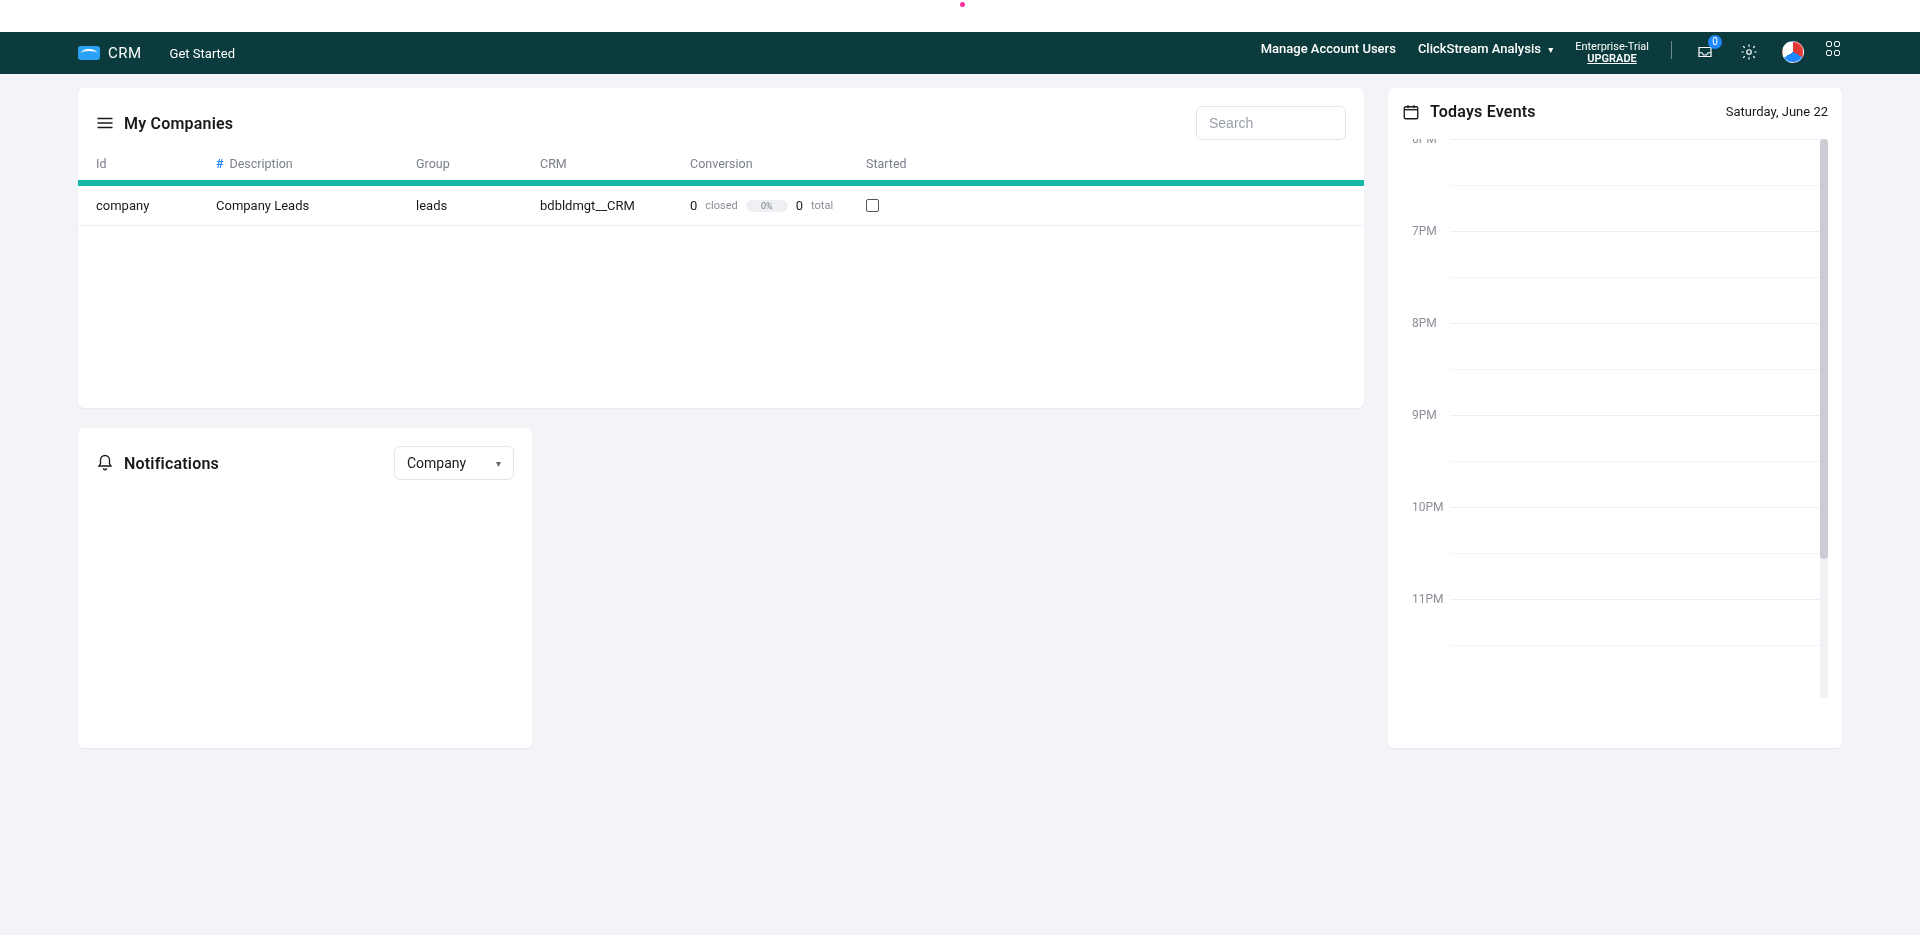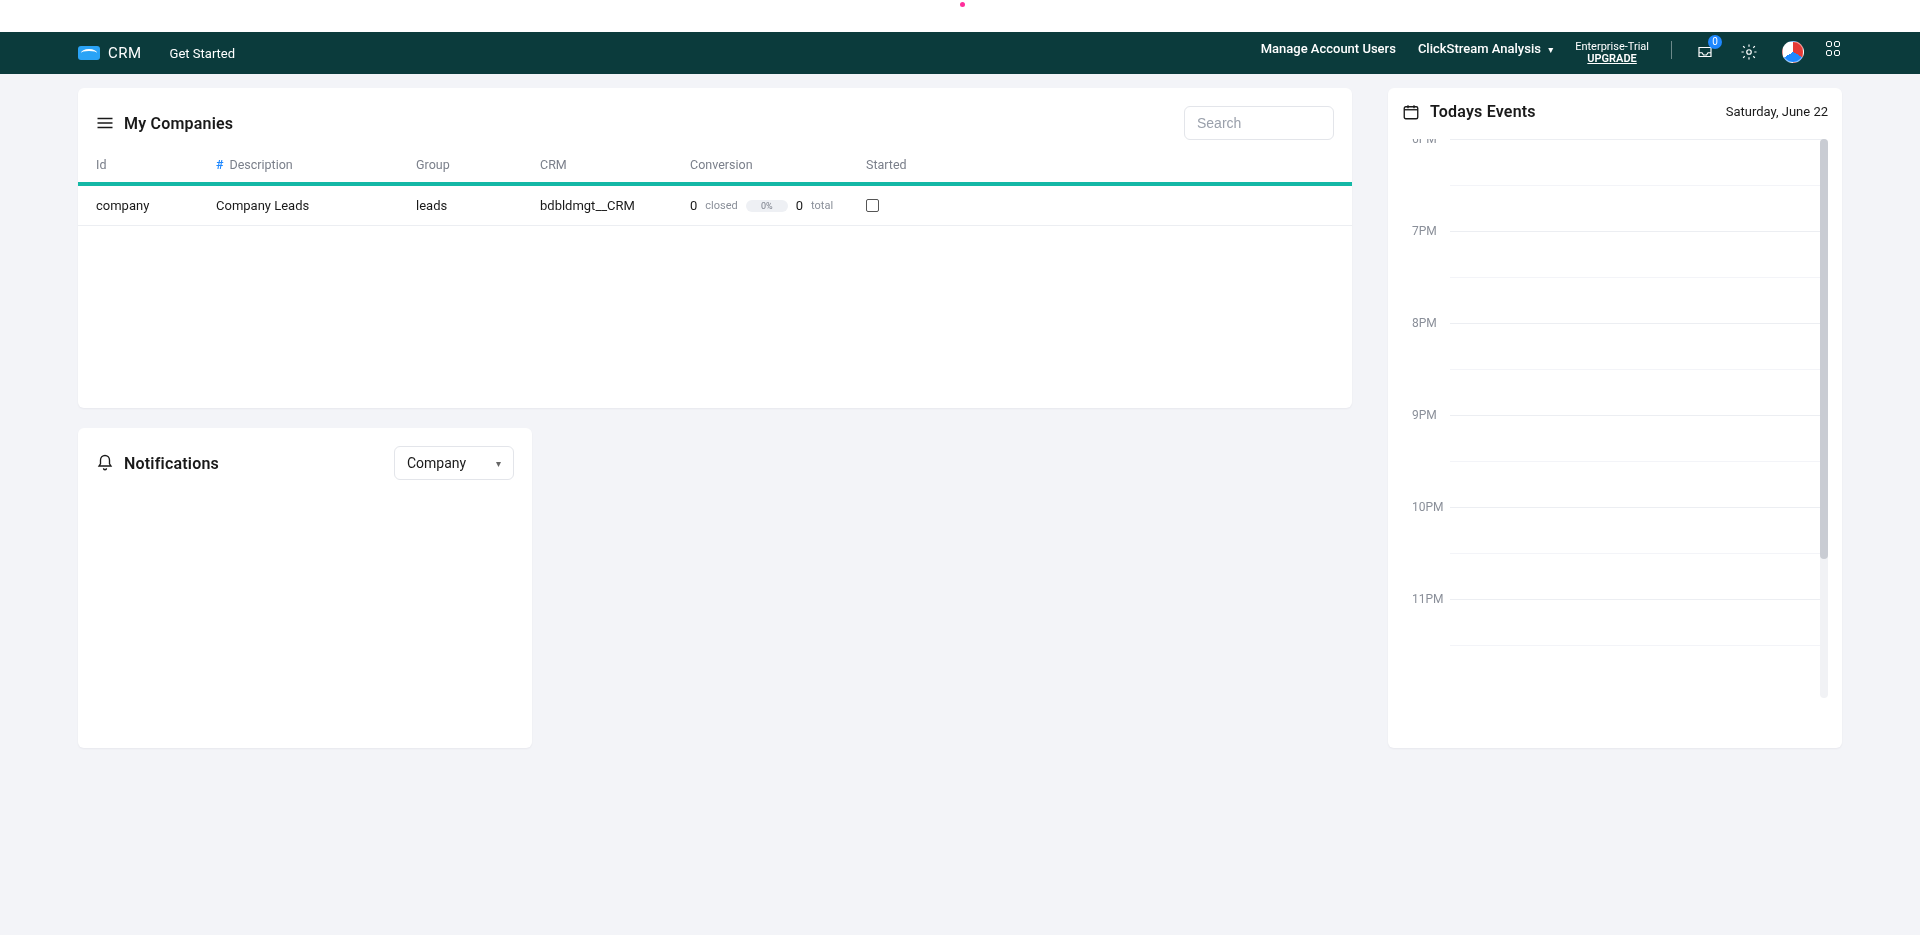--- a/index.html
+++ b/index.html
@@ -67,40 +67,40 @@
     cursor: pointer;
   }
   .grid-icon { display:flex; flex-wrap:wrap; width:16px; height:16px; gap:2px; cursor:pointer;}
   .grid-icon span{width:6px;height:6px;border:1.2px solid #fff;border-radius:2px;}
 
   .page {
     background: #f3f4f8;
     min-height: calc(100% - 74px);
     padding: 14px 78px 20px 78px;
   }
-  .layout { display: grid; grid-template-columns: 1fr 454px; gap: 36px; align-items: start; }
+  .layout { display: grid; grid-template-columns: 1fr 454px; gap: 24px; align-items: start; }
   .left-col { display: flex; flex-direction: column; gap: 20px; }
   .row2 { display: grid; grid-template-columns: 454px 1fr; gap: 20px; }
 
   .card {
     background: #fff; border-radius: 6px; box-shadow: 0 1px 2px rgba(16,24,40,0.05);
   }
   .card-lg { padding: 18px 18px 10px 18px; }
   .card-title { display:flex; align-items:center; gap:10px; }
   .card-title h2 { font-size: 16px; font-weight: 600; letter-spacing: 0.2px; }
   .card-head { display:flex; align-items:center; justify-content:space-between; }
   .search {
     width: 150px; height: 34px; border: 1px solid #e3e5ea; border-radius: 6px;
     padding: 0 12px; font-size: 14px; outline: none; color: #333;
   }
   .search::placeholder { color: #9aa0ab; }
 
   .table { margin-top: 6px; }
   .thead, .trow { display: grid; grid-template-columns: 120px 200px 124px 150px 176px 100px; align-items: center; }
-  .thead { color: #7a7f8a; font-size: 12.5px; height: 40px; border-bottom: 4px solid #14b8a6; padding: 0 18px; margin: 0 -18px; }
+  .thead { color: #7a7f8a; font-size: 12.5px; height: 40px; border-bottom: 6px solid #14b8a6; padding: 0 18px; margin: 0 -18px; }
   .th-desc { display:flex; align-items:center; gap:6px;}
   .hash { color:#1e88ff; font-weight:600;}
   .trow { height: 40px; font-size: 13px; border-bottom: 1px solid #eceef2; padding: 0 18px; margin: 0 -18px; }
   .conv { display:flex; align-items:center; gap:8px; font-size:11px; color:#8a8f99;}
   .conv .n{font-size:13px;color:#1a1a1a;}
   .conv .bar{width:42px;height:12px;border-radius:999px;background:#eef0f4;display:flex;align-items:center;justify-content:center;font-size:9px;color:#7a7f8a;}
   .checkbox{width:13px;height:13px;border:1.5px solid #555;border-radius:2px;}
 
   .companies-card { min-height: 320px; }
   .phone-card { height: 320px; padding: 18px; font-size: 14px; }

